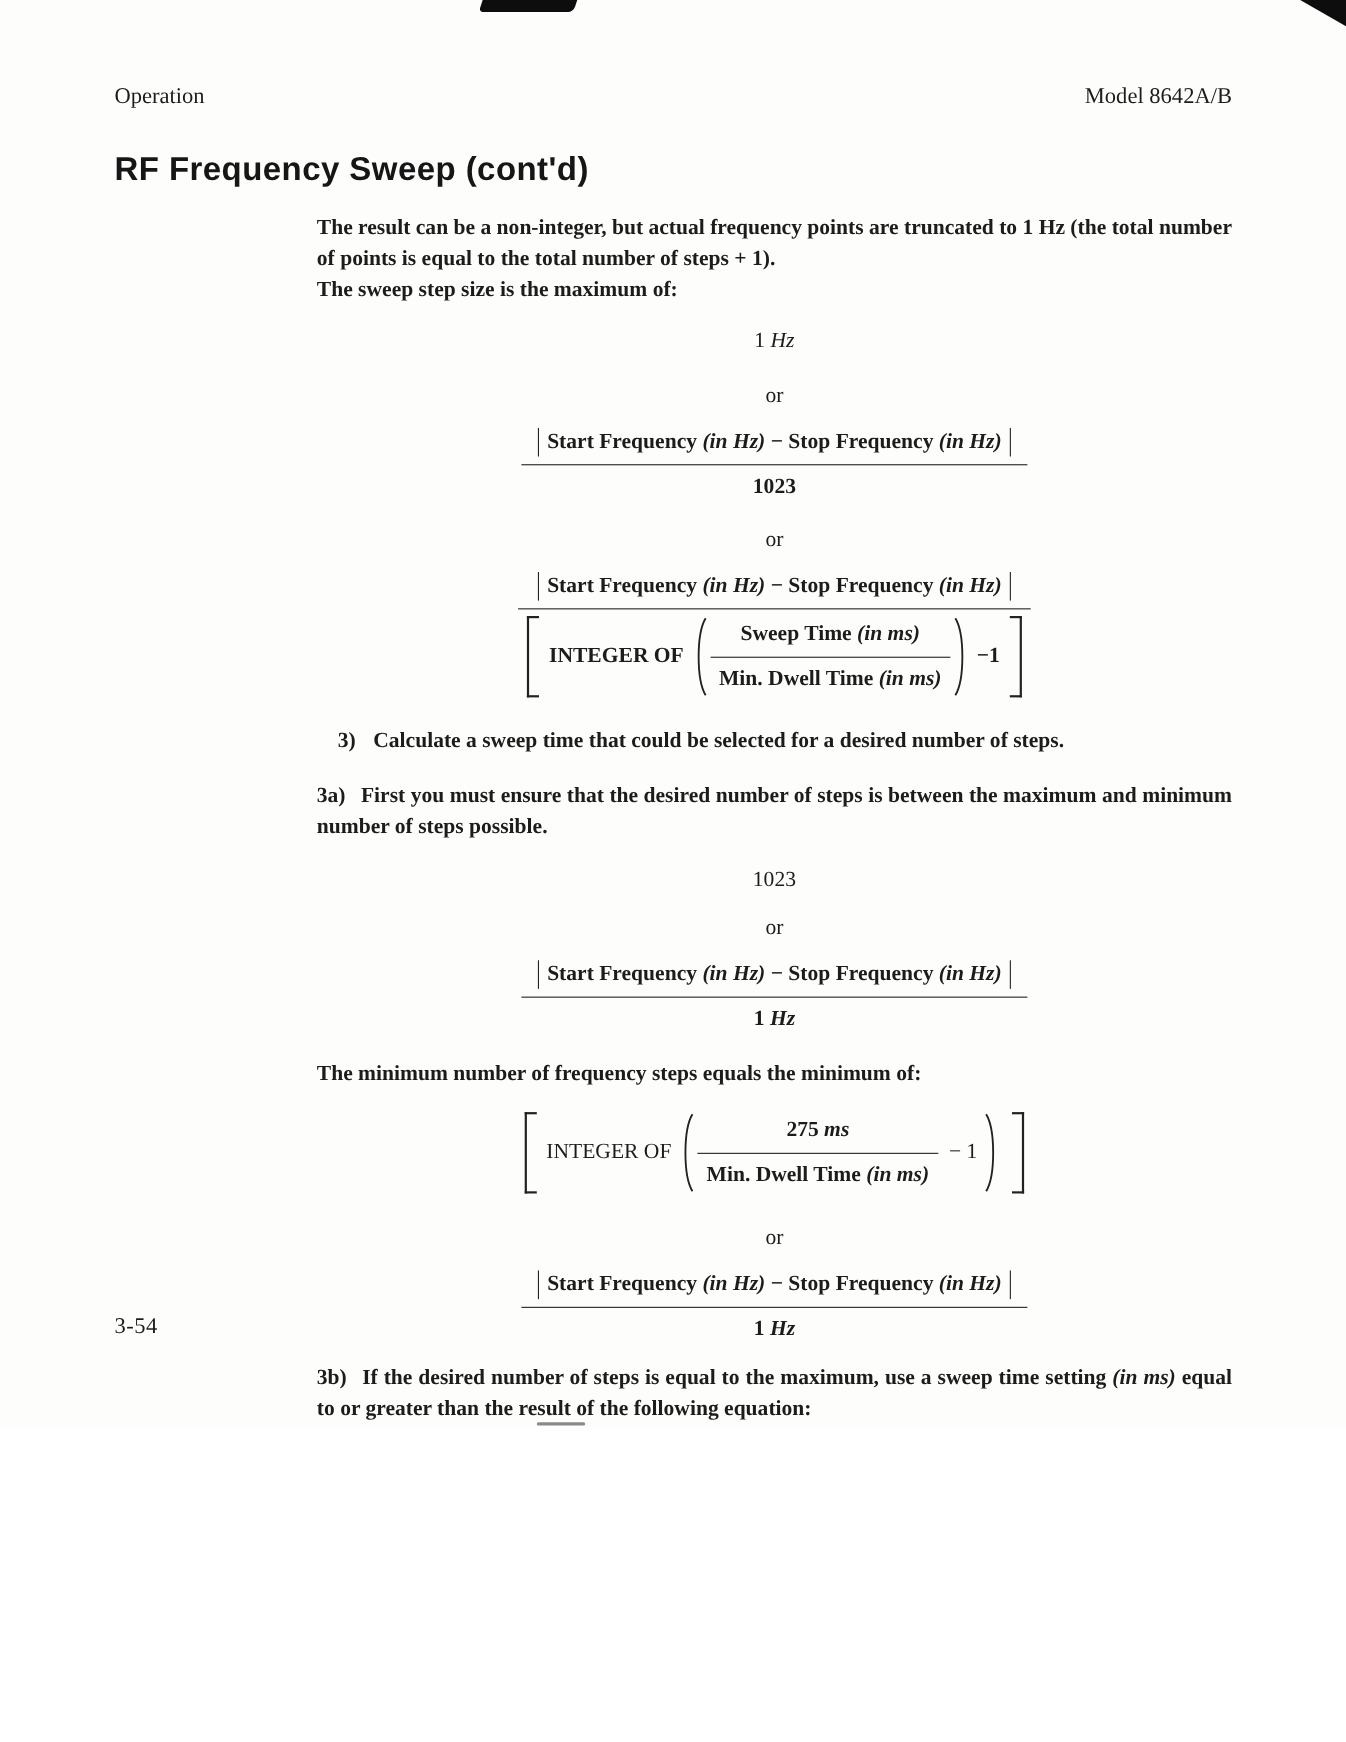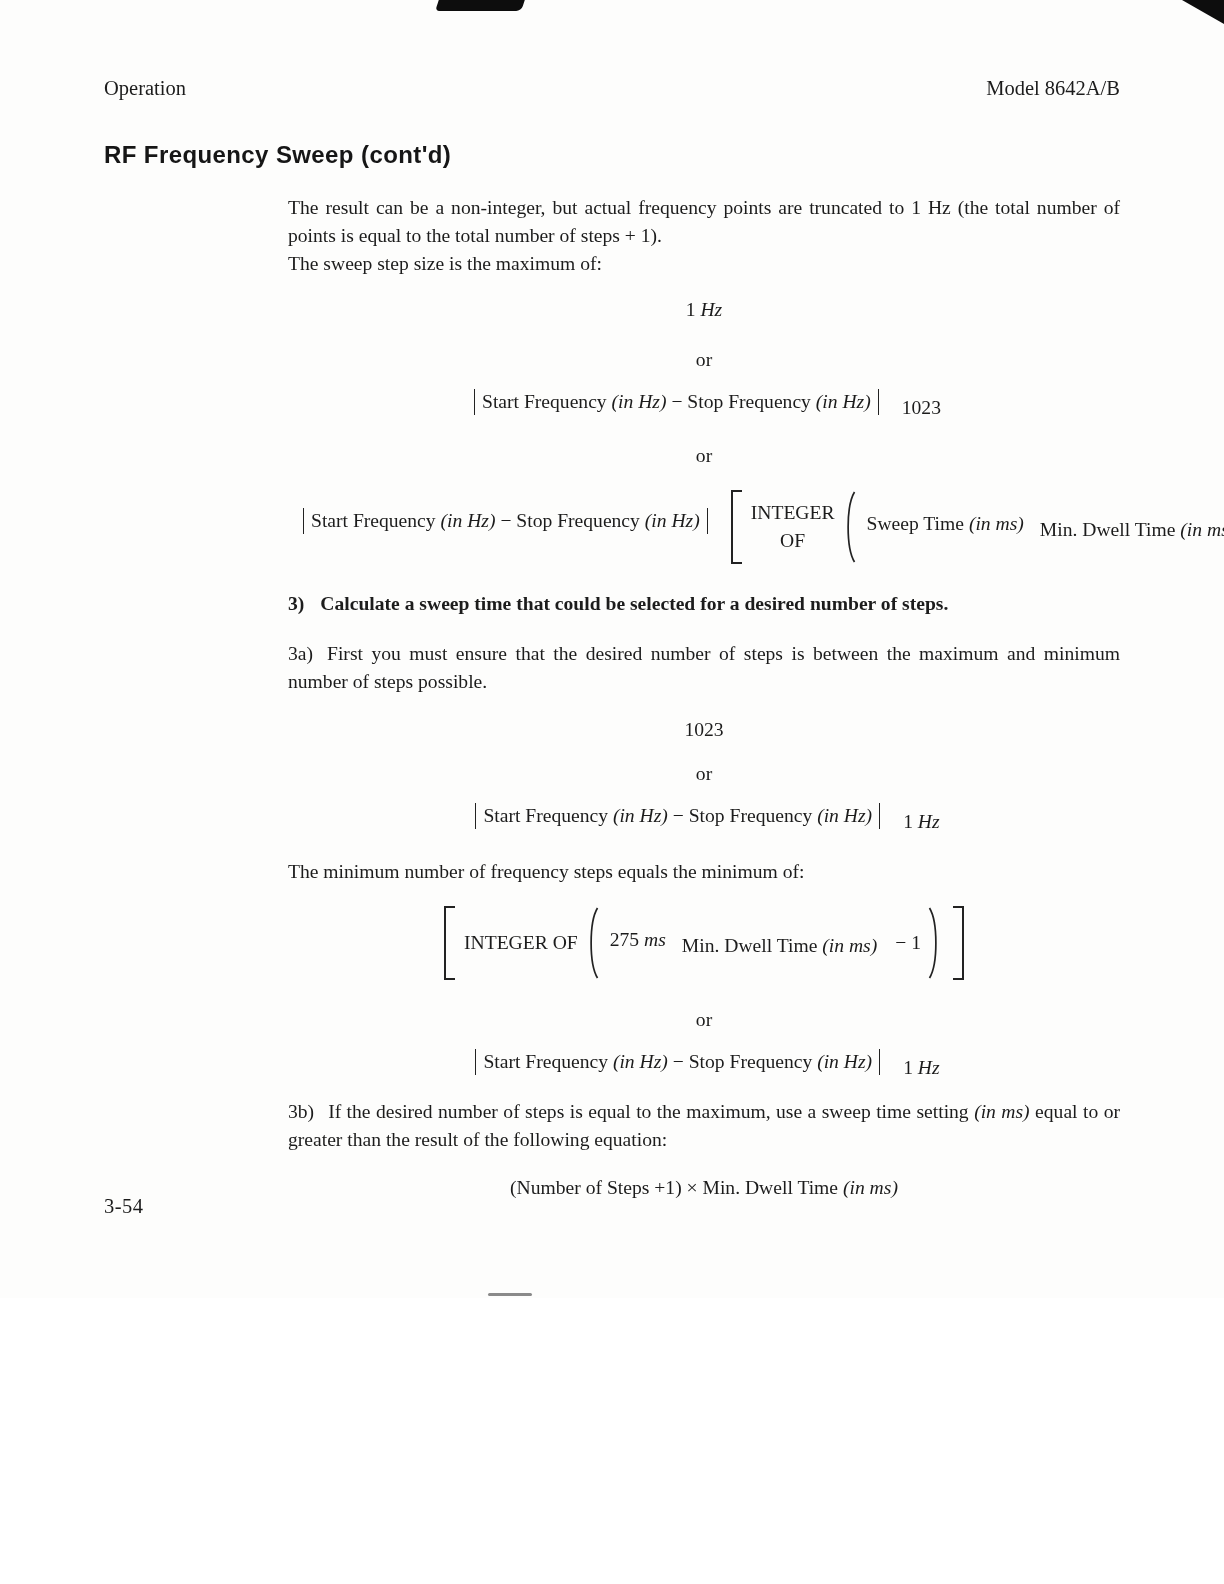--- a/index.html
+++ b/index.html
@@ -22,64 +22,64 @@
     justify-content: space-between;
     align-items: baseline;
     font-size: 20.5px;
     line-height: 24px;
   }
 
   .title {
     margin-top: 36px;
     font-family: "Liberation Sans", "DejaVu Sans", sans-serif;
     font-weight: 700;
-    font-size: 24px;
+    font-size: 30px;
     line-height: 38px;
     letter-spacing: 0.4px;
     color: #161616;
   }
 
   .content {
     margin-left: 184px;
     width: 832px;
     margin-top: 20px;
     font-size: 19.6px;
     line-height: 28px;
   }
 
-  p { margin: 0; }
+  p { margin: 0; font-weight: bold; }
   .hline { font-weight: 700; }
   .hnum { margin-right: 16px; }
   .pnum { margin-right: 14px; }
   .just { text-align: justify; }
   .fblock { text-align: center; }
   .nowrap { white-space: nowrap; }
 
-  .frac { display: inline-flex; flex-direction: row; align-items: center; vertical-align: middle; }
+  .frac { display: inline-flex; flex-direction: column; align-items: center; vertical-align: middle; font-weight: bold; }
   .frac > .num { display: flex; align-items: center; justify-content: center; padding: 0 8px 6px; }
   .frac > .den { display: flex; align-items: center; justify-content: center; padding: 6px 8px 0; }
   .fline { align-self: stretch; height: 0; border-top: 1.7px solid #222; }
 
   .absbar {
     display: inline-block; width: 0; height: 26px;
     border-left: 1.8px solid #222; margin: 0 7px; flex: none;
   }
 
   .bigrow { display: inline-flex; align-items: center; }
   .sqb { align-self: stretch; width: 9px; flex: none; }
   .sqb-l { border-left: 2px solid #222; border-top: 2px solid #222; border-bottom: 2px solid #222; margin-right: 9px; }
   .sqb-r { border-right: 2px solid #222; border-top: 2px solid #222; border-bottom: 2px solid #222; margin-left: 9px; }
   .paren { flex: none; margin: 0 3px; }
   .intof { margin-right: 5px; }
   .m1 { margin-left: 5px; }
   .msp { margin-left: 10px; margin-right: 4px; }
 
   .mt14{margin-top:14px;} .mt16{margin-top:16px;} .mt18{margin-top:18px;}
   .mt20{margin-top:20px;} .mt22{margin-top:22px;} .mt24{margin-top:16px;}
-  .mt26{margin-top:26px;}
+  .mt26{margin-top:26px;margin-left:19px;}
 
   .page-footer {
     position: absolute; left: 104px; bottom: 80px;
     font-size: 20.5px; letter-spacing: 0.5px;
   }
 
   .artifact { position: absolute; background: #0d0d0d; }
   .art-top { top: 0; left: 437px; width: 86px; height: 11px; border-radius: 0 0 5px 4px; transform: skewX(-18deg); }
   .art-corner { top: 0; right: 0; width: 42px; height: 24px; clip-path: polygon(0 0, 100% 0, 100% 100%); }
   .art-bottom { bottom: 2px; left: 488px; width: 44px; height: 3px; background: #8a8a8a; border-radius: 2px; }

